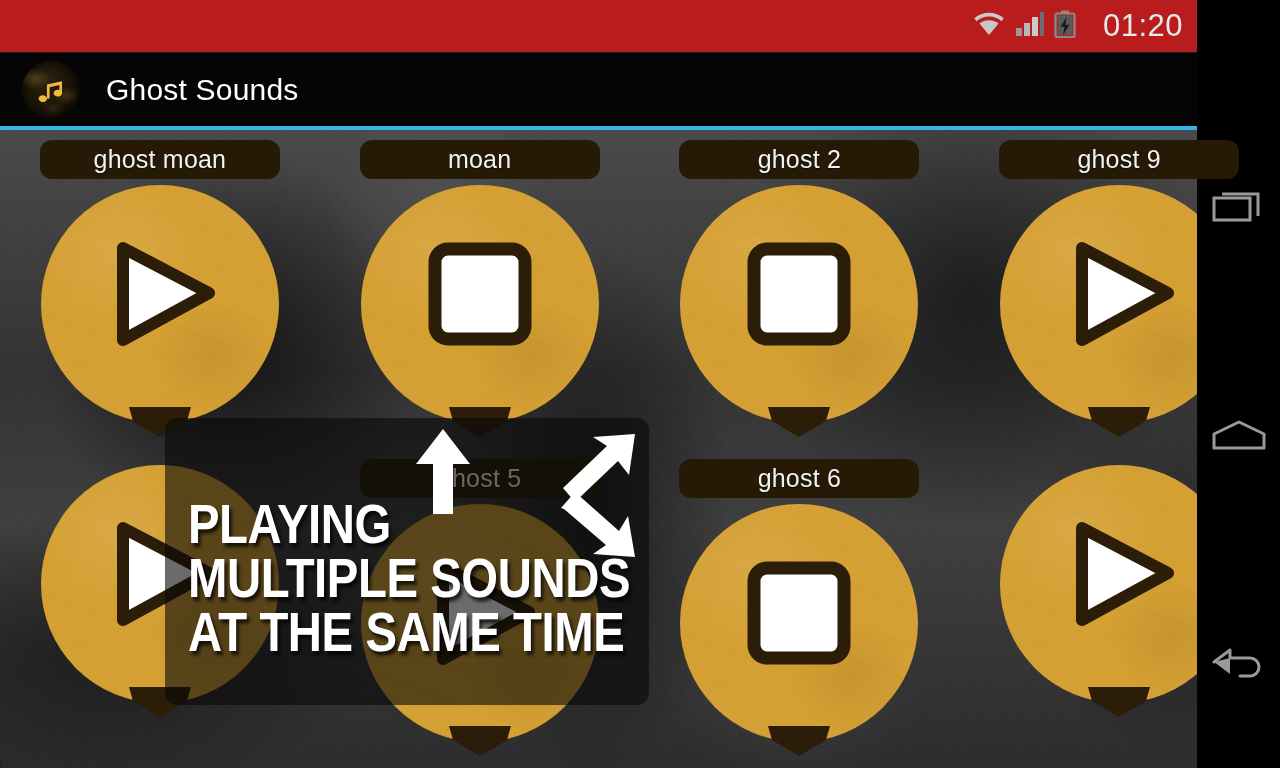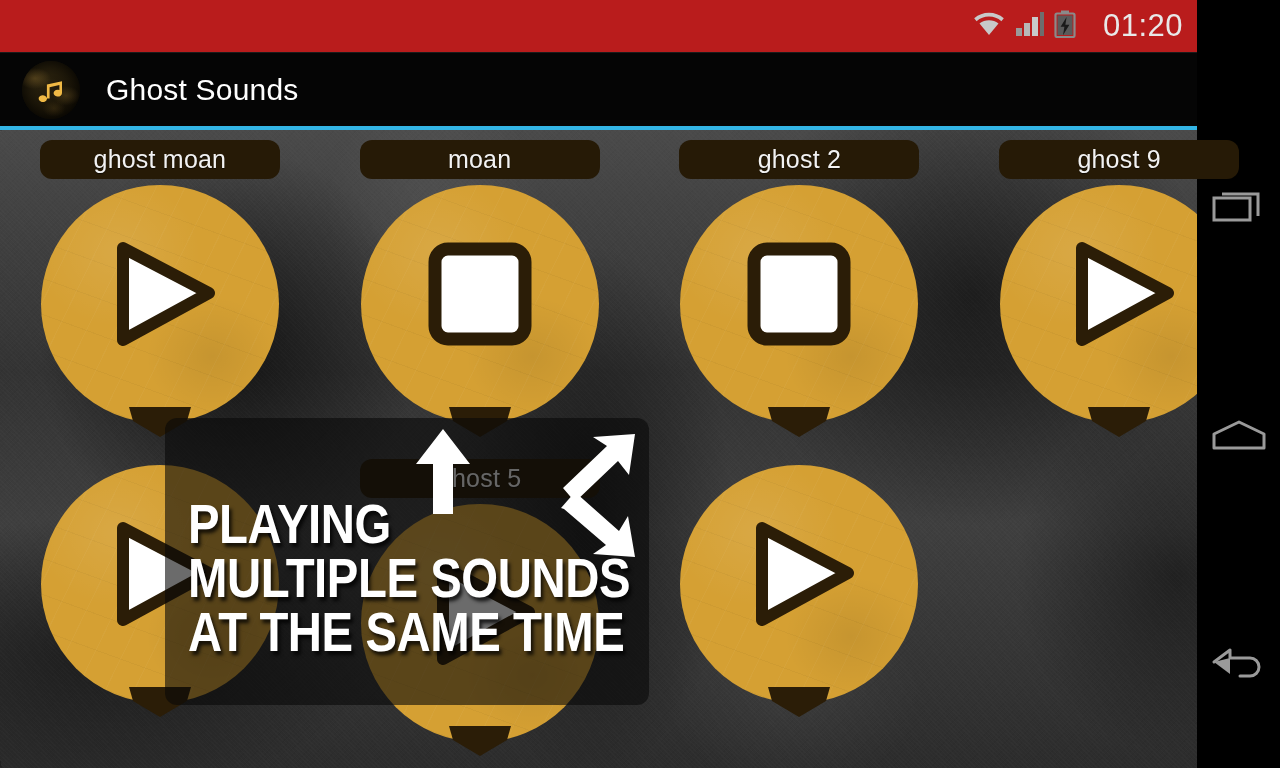--- a/index.html
+++ b/index.html
@@ -312,20 +312,36 @@
             </svg>
           </span>
           <span class="chevron">
             <svg width="70" height="34" viewBox="0 0 70 34" style="position:absolute;left:-35px;top:0">
               <path d="M4 2 H66 L62 16 L35 32 L8 16 Z" fill="#2b1d07"></path>
             </svg>
           </span>
         </div>
       </div>
 
+      <div class="cell">
+        <div class="sound-label">ghost 6</div>
+        <div class="sound-btn">
+          <div class="disc"></div>
+          <span class="glyph">
+            <svg width="106" height="106" viewBox="0 0 106 106">
+              <rect x="8" y="8" width="90" height="90" rx="13" fill="#fff" stroke="#2b1d07" stroke-width="13"></rect>
+            </svg>
+          </span>
+          <span class="chevron">
+            <svg width="70" height="34" viewBox="0 0 70 34" style="position:absolute;left:-35px;top:0">
+              <path d="M4 2 H66 L62 16 L35 32 L8 16 Z" fill="#2b1d07"></path>
+            </svg>
+          </span>
+        </div>
+      </div>
 
       <div class="cell">
         <div class="sound-btn">
           <div class="disc"></div>
           <span class="glyph">
             <svg width="118" height="116" viewBox="0 0 118 116">
               <path d="M22 12 L108 57 L22 104 Z" fill="#fff" stroke="#2b1d07" stroke-width="12" stroke-linejoin="round"></path>
             </svg>
           </span>
           <span class="chevron">

